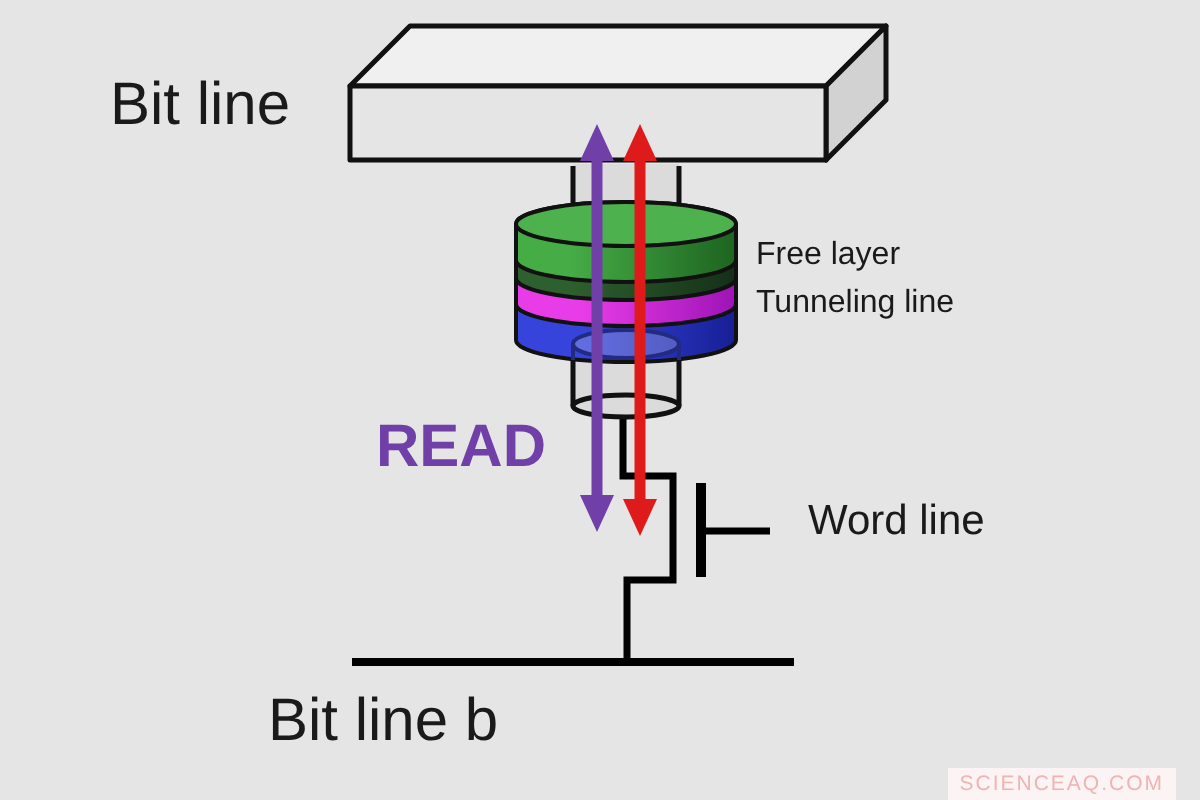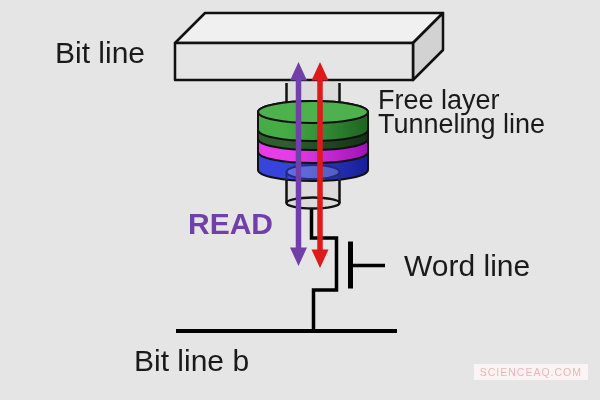--- a/index.html
+++ b/index.html
@@ -7,27 +7,27 @@
     position:relative;width:600px;height:400px;overflow:hidden;
     background:#e5e5e5;font-family:"Liberation Sans",sans-serif;
   }
   #stage svg{position:absolute;left:0;top:0;}
   .label{
     position:absolute;color:var(--c-text,#1a1a1a);
     font-family:"Liberation Sans",sans-serif;white-space:nowrap;
     line-height:1.05;
   }
   .lbl-bitline      {left:55px;  top:37px;  font-size:30px;}
-  .lbl-layers       {left:378px; top:89px; font-size:27px; line-height:23.5px;}
+  .lbl-layers       {left:378px; top:116px; font-size:16px; line-height:23.5px;}
   .lbl-write        {left:188px; top:208px; font-size:30px; font-weight:bold; color:var(--c-write);}
   .lbl-read         {left:352px; top:208px; font-size:30px; font-weight:bold; color:var(--c-read);}
-  .lbl-wordline     {left:404px; top:250px; font-size:30px;}
+  .lbl-wordline     {left:404px; top:250px; font-size:21px;}
   .lbl-bitlineb     {left:134px; top:345px; font-size:30px;}
   .lbl-watermark{
-    position:absolute;right:12px;bottom:20px;font-size:10.5px;letter-spacing:1px;
+    position:absolute;right:12px;bottom:0;font-size:10.5px;letter-spacing:1px;
     color:var(--c-watermark);background:var(--c-watermark_bg);
     padding:2px 6px;font-family:"Liberation Sans",sans-serif;
   }
 </style>
 </head>
 <body>
 
 <div id="stage">
 
   <svg width="600" height="400" viewBox="0 0 600 400">

